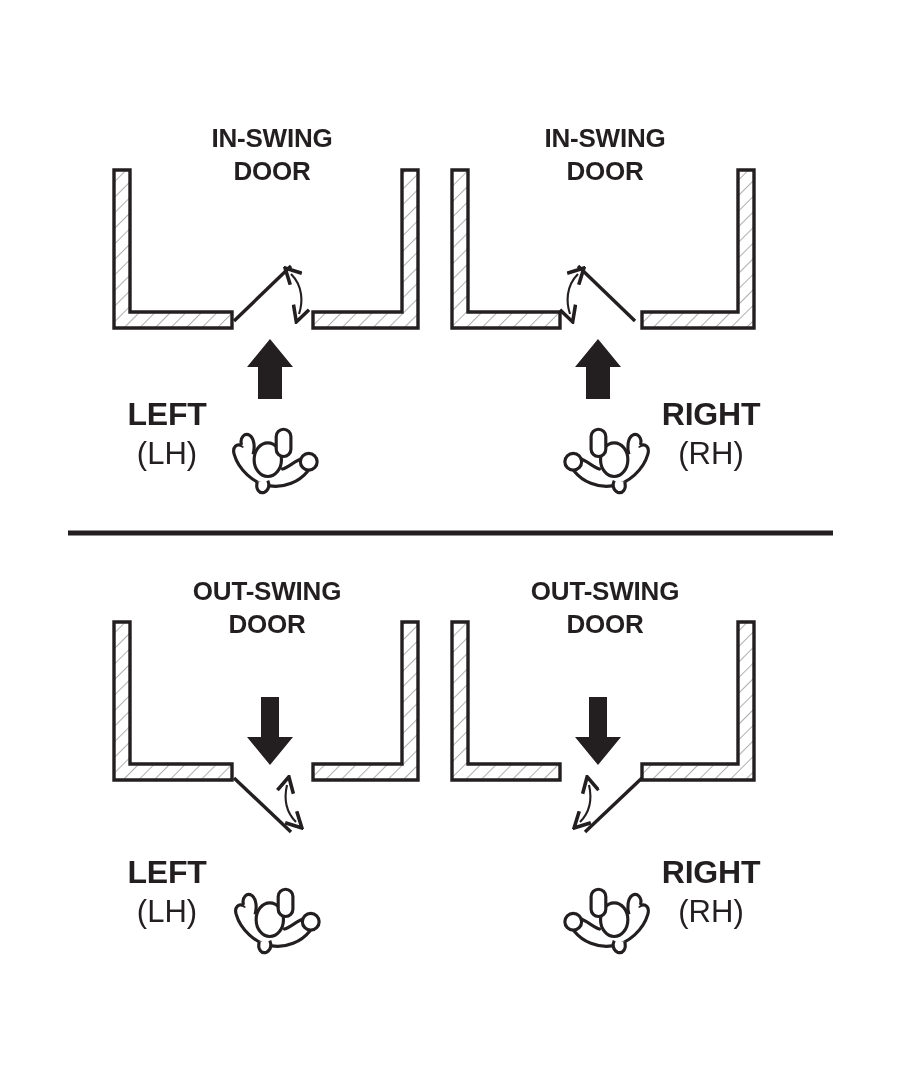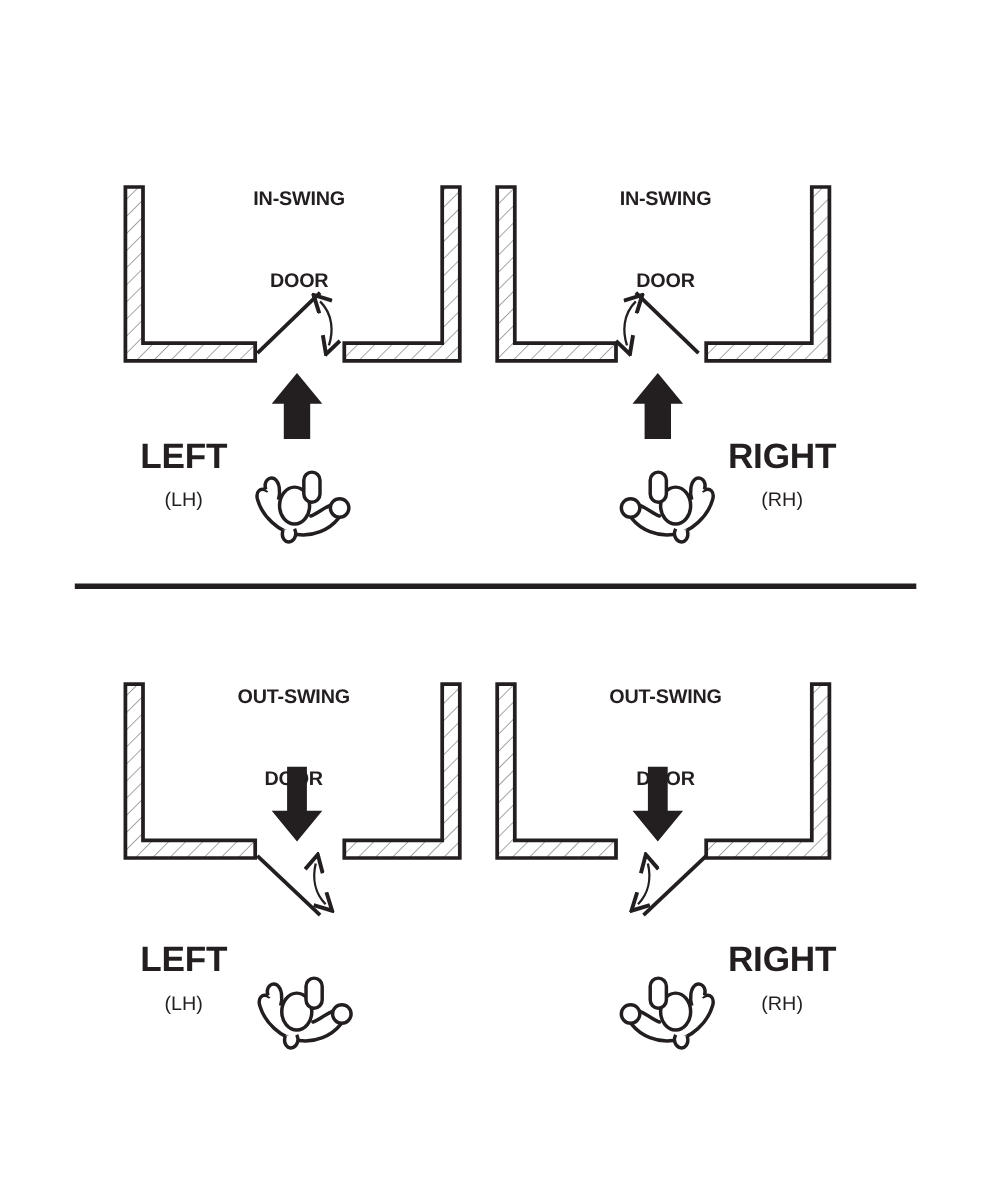--- a/index.html
+++ b/index.html
@@ -7,29 +7,28 @@
     width:901px;height:1085px;
     font-family:"Liberation Sans",sans-serif;
     color:#231f20;
     overflow:hidden;
     position:relative;
   }
   #stage{position:relative;width:901px;height:1085px;}
   svg.layer{position:absolute;top:0;left:0;width:901px;height:1085px;}
   .title-line{
     font-weight:bold;
-    font-size:18px;
+    font-size:26px;
     letter-spacing:-0.2px;
     text-align:center;
     line-height:33px;
-    margin-top:42px;
   }
   .title-block{position:absolute;width:300px;text-align:center;}
   .side-bold{font-weight:bold;font-size:32px;letter-spacing:-0.2px;}
-  .side-paren{font-weight:normal;font-size:18px;letter-spacing:0px;}
+  .side-paren{font-weight:normal;font-size:31px;letter-spacing:0px;}
   .side-block{position:absolute;text-align:center;width:140px;line-height:40px;}
 </style>
 </head>
 <body>
 
 <div id="stage">
 
   <svg class="layer" viewBox="0 0 901 1085">
     <defs>
       <pattern id="hatch" width="11" height="11" patternTransform="rotate(45)" patternUnits="userSpaceOnUse">

